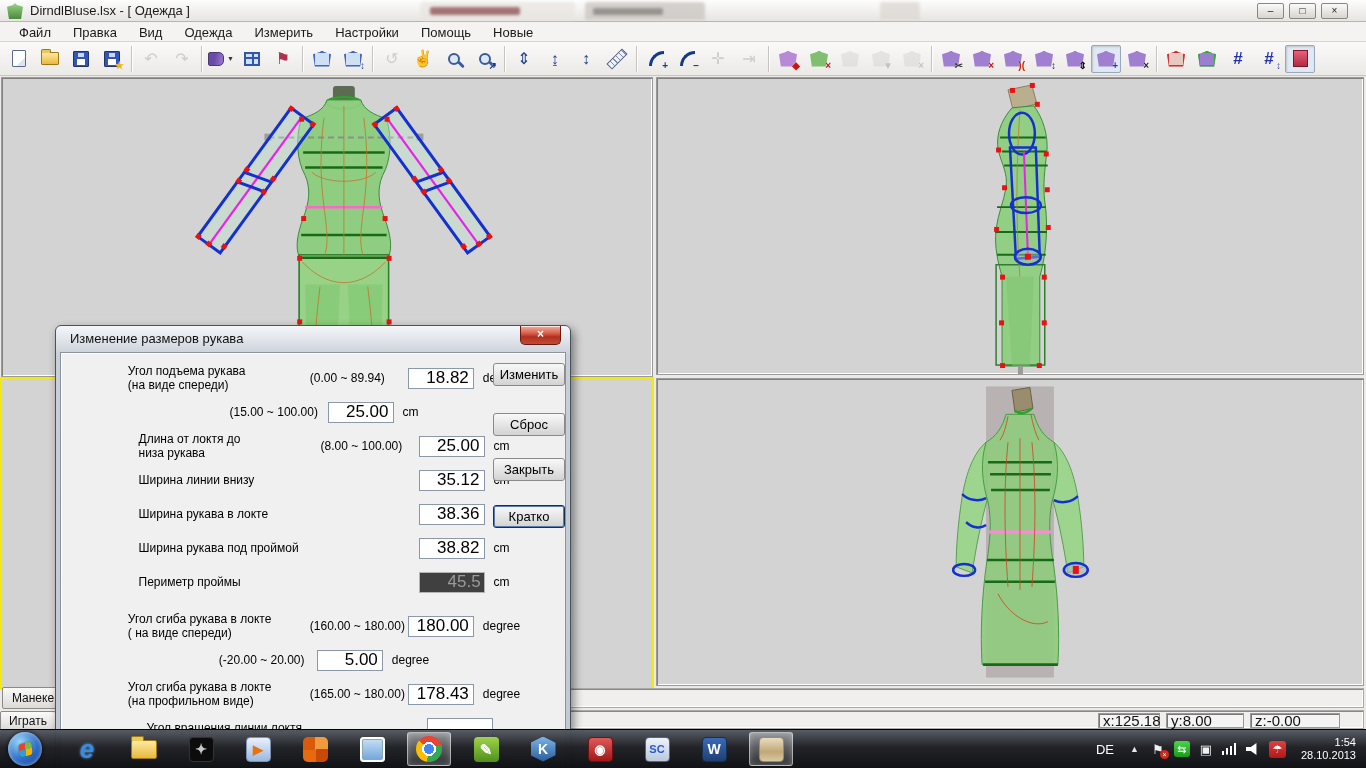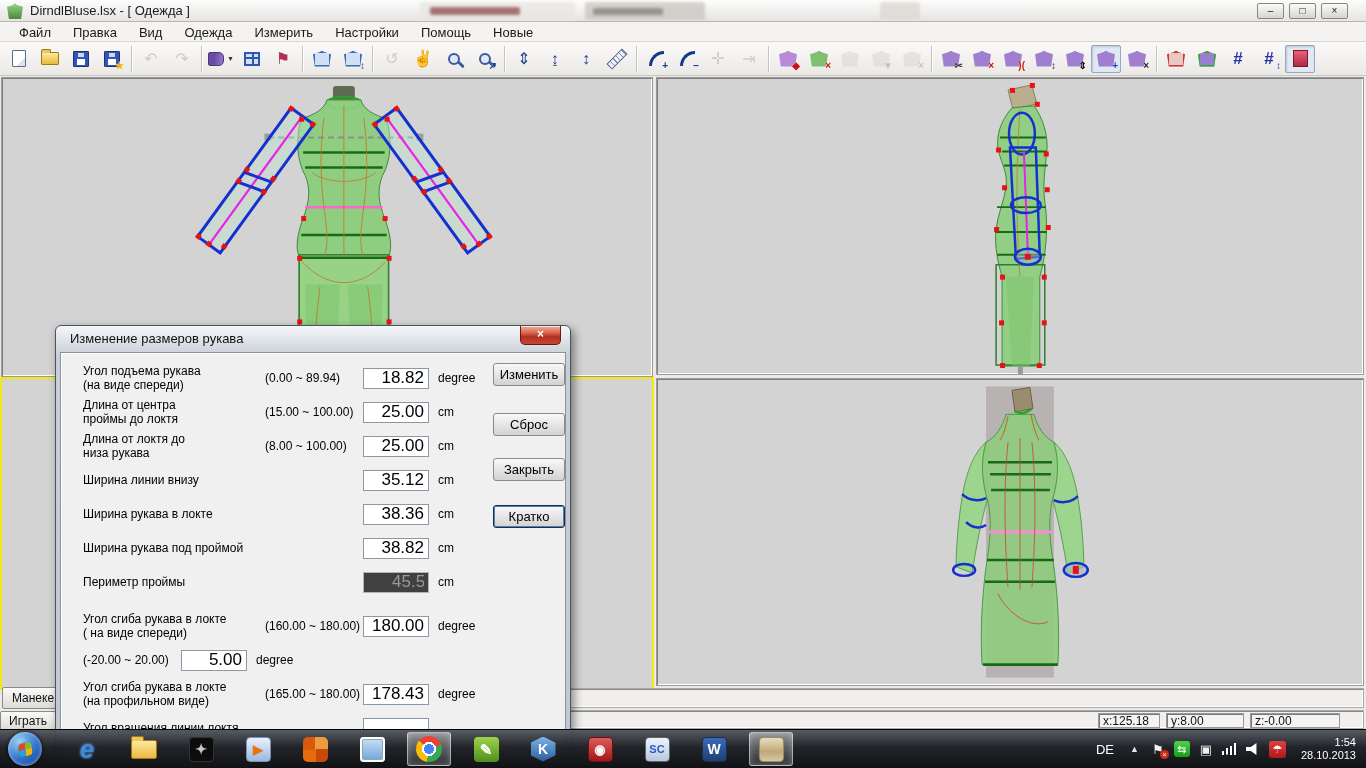--- a/index.html
+++ b/index.html
@@ -48,29 +48,29 @@
 .ic-vest{width:18px;height:16px;clip-path:polygon(50% 0,62% 10%,100% 24%,90% 100%,10% 100%,0 24%,38% 10%);}
 .ic-chipred{width:15px;height:17px;background:linear-gradient(#e8607a,#b02a42);border:1px solid #801525;}
 
 
 .vp{position:absolute;background:#d3d3d3;border:1px solid #9a9a9a;box-shadow:inset 1px 1px 0 #808080,inset -1px -1px 0 #fff;overflow:hidden;}
 .vp.active{border:2px solid #f2ea0c;box-shadow:none;}
 .vp svg{display:block;}
 
 
 .sbar{position:absolute;background:#f0efee;border:1px solid #aaa;box-shadow:inset 1px 1px 0 #888,inset -1px -1px 0 #fff;}
-.scell{position:absolute;top:2px;height:15px;background:#f4f4f4;border:1px solid #999;box-shadow:inset 1px 1px 0 #777;font-size:12px;color:#111;padding:0 4px;line-height:14px;}
+.scell{position:absolute;top:2px;height:15px;background:#f4f4f4;border:1px solid #999;box-shadow:inset 1px 1px 0 #777;font-size:15px;color:#111;padding:0 4px;line-height:14px;}
 .side-btn{position:absolute;background:linear-gradient(#fafafa,#dcdad6);border:1px solid #8a8a8a;border-radius:2px;font-size:12px;color:#111;text-align:center;overflow:hidden;white-space:nowrap;}
 
 
 .dialog{position:absolute;left:55px;top:325px;width:516px;height:444px;border:1px solid #4a525c;border-radius:6px 6px 0 0;background:linear-gradient(#f4f6f9,#c9cfd8 30px,#c2c8d2);box-shadow:3px 4px 10px rgba(0,0,0,.45);z-index:50;}
 .dlg-title{position:absolute;left:0;top:0;right:0;height:26px;line-height:26px;padding-left:14px;font-size:13px;color:#111;}
 .dlg-close{position:absolute;right:9px;top:0;width:41px;height:19px;background:linear-gradient(#f0b0a0,#d9604a 40%,#b03020 60%,#c44a32);border:1px solid #6a1a10;border-top:none;border-radius:0 0 5px 5px;color:#fff;font-size:12px;font-weight:bold;text-align:center;line-height:17px;box-shadow:inset 0 1px 0 rgba(255,255,255,.7);}
 .dlg-body{position:absolute;left:4px;right:4px;top:26px;bottom:0;background:#f0f0f0;border:1px solid #8a929c;box-shadow:inset 1px 1px 0 #fff;overflow:hidden;}
-.dlg-row{display:flex;align-items:center;min-height:34px;padding-left:22px;}
+.dlg-row{display:flex;align-items:center;min-height:34px;padding-left:22px;justify-content:center;}
 .dlg-row:first-child{margin-top:8px;}
 .dlg-row:nth-child(8){margin-top:10px;}
 .dlg-row .lbl{flex:0 0 182px;font-size:12px;line-height:14px;white-space:pre-line;color:#000;}
 .dlg-row .rng{flex:0 0 98px;font-size:12px;color:#000;}
 .dlg-row input{flex:0 0 66px;width:66px;height:21px;border:1px solid #8a98a8;background:#fff;font-family:"Liberation Sans",sans-serif;font-size:17px;text-align:right;padding-right:4px;color:#000;}
 .dlg-row input:disabled{background:#404040;color:#9a9a9a;border-color:#b4b4b4;padding-left:28px;}
 .dlg-row .unit{margin-left:9px;font-size:12px;color:#000;}
 .dlg-btn{position:absolute;left:437px;width:72px;height:23px;font-family:"Liberation Sans",sans-serif;font-size:13px;color:#000;background:linear-gradient(#f8f8f8,#e8e8e8 45%,#d2d2d2);border:1px solid #8a8a8a;border-radius:3px;}
 .dlg-btn.focused{border:1px solid #16324a;box-shadow:0 0 0 1px #5a7ab0 inset;}
 
@@ -437,22 +437,20 @@
   <div class="dlg-body">
     <div>
         <div class="dlg-row">
           <span class="lbl">Угол подъема рукава
 (на виде спереди)</span>
           <span class="rng">(0.00 ~ 89.94)</span>
           <input class="val" value="18.82" style="">
           <span class="unit">degree</span>
         </div>
         <div class="dlg-row">
-          <span class="lbl">Длина от центра
-проймы до локтя</span>
           <span class="rng">(15.00 ~ 100.00)</span>
           <input class="val" value="25.00" style="">
           <span class="unit">cm</span>
         </div>
         <div class="dlg-row">
           <span class="lbl">Длина от локтя до
 низа рукава</span>
           <span class="rng">(8.00 ~ 100.00)</span>
           <input class="val" value="25.00" style="">
           <span class="unit">cm</span>

